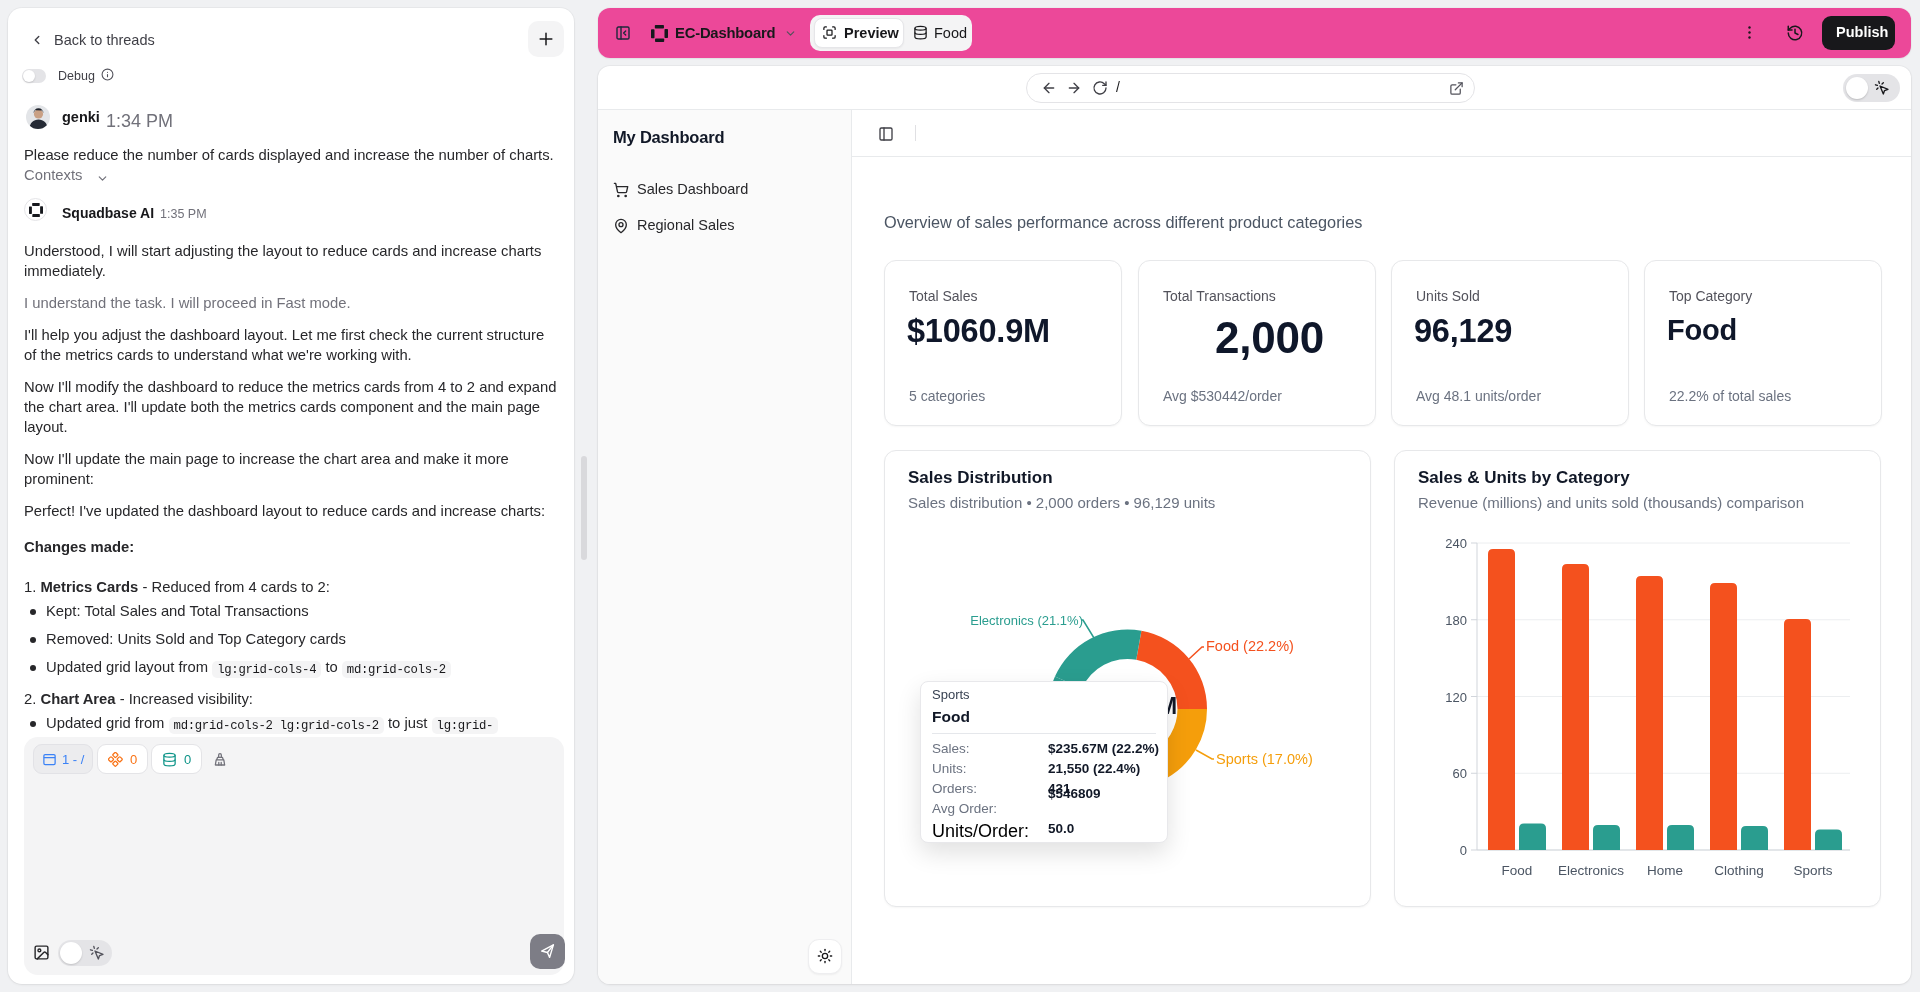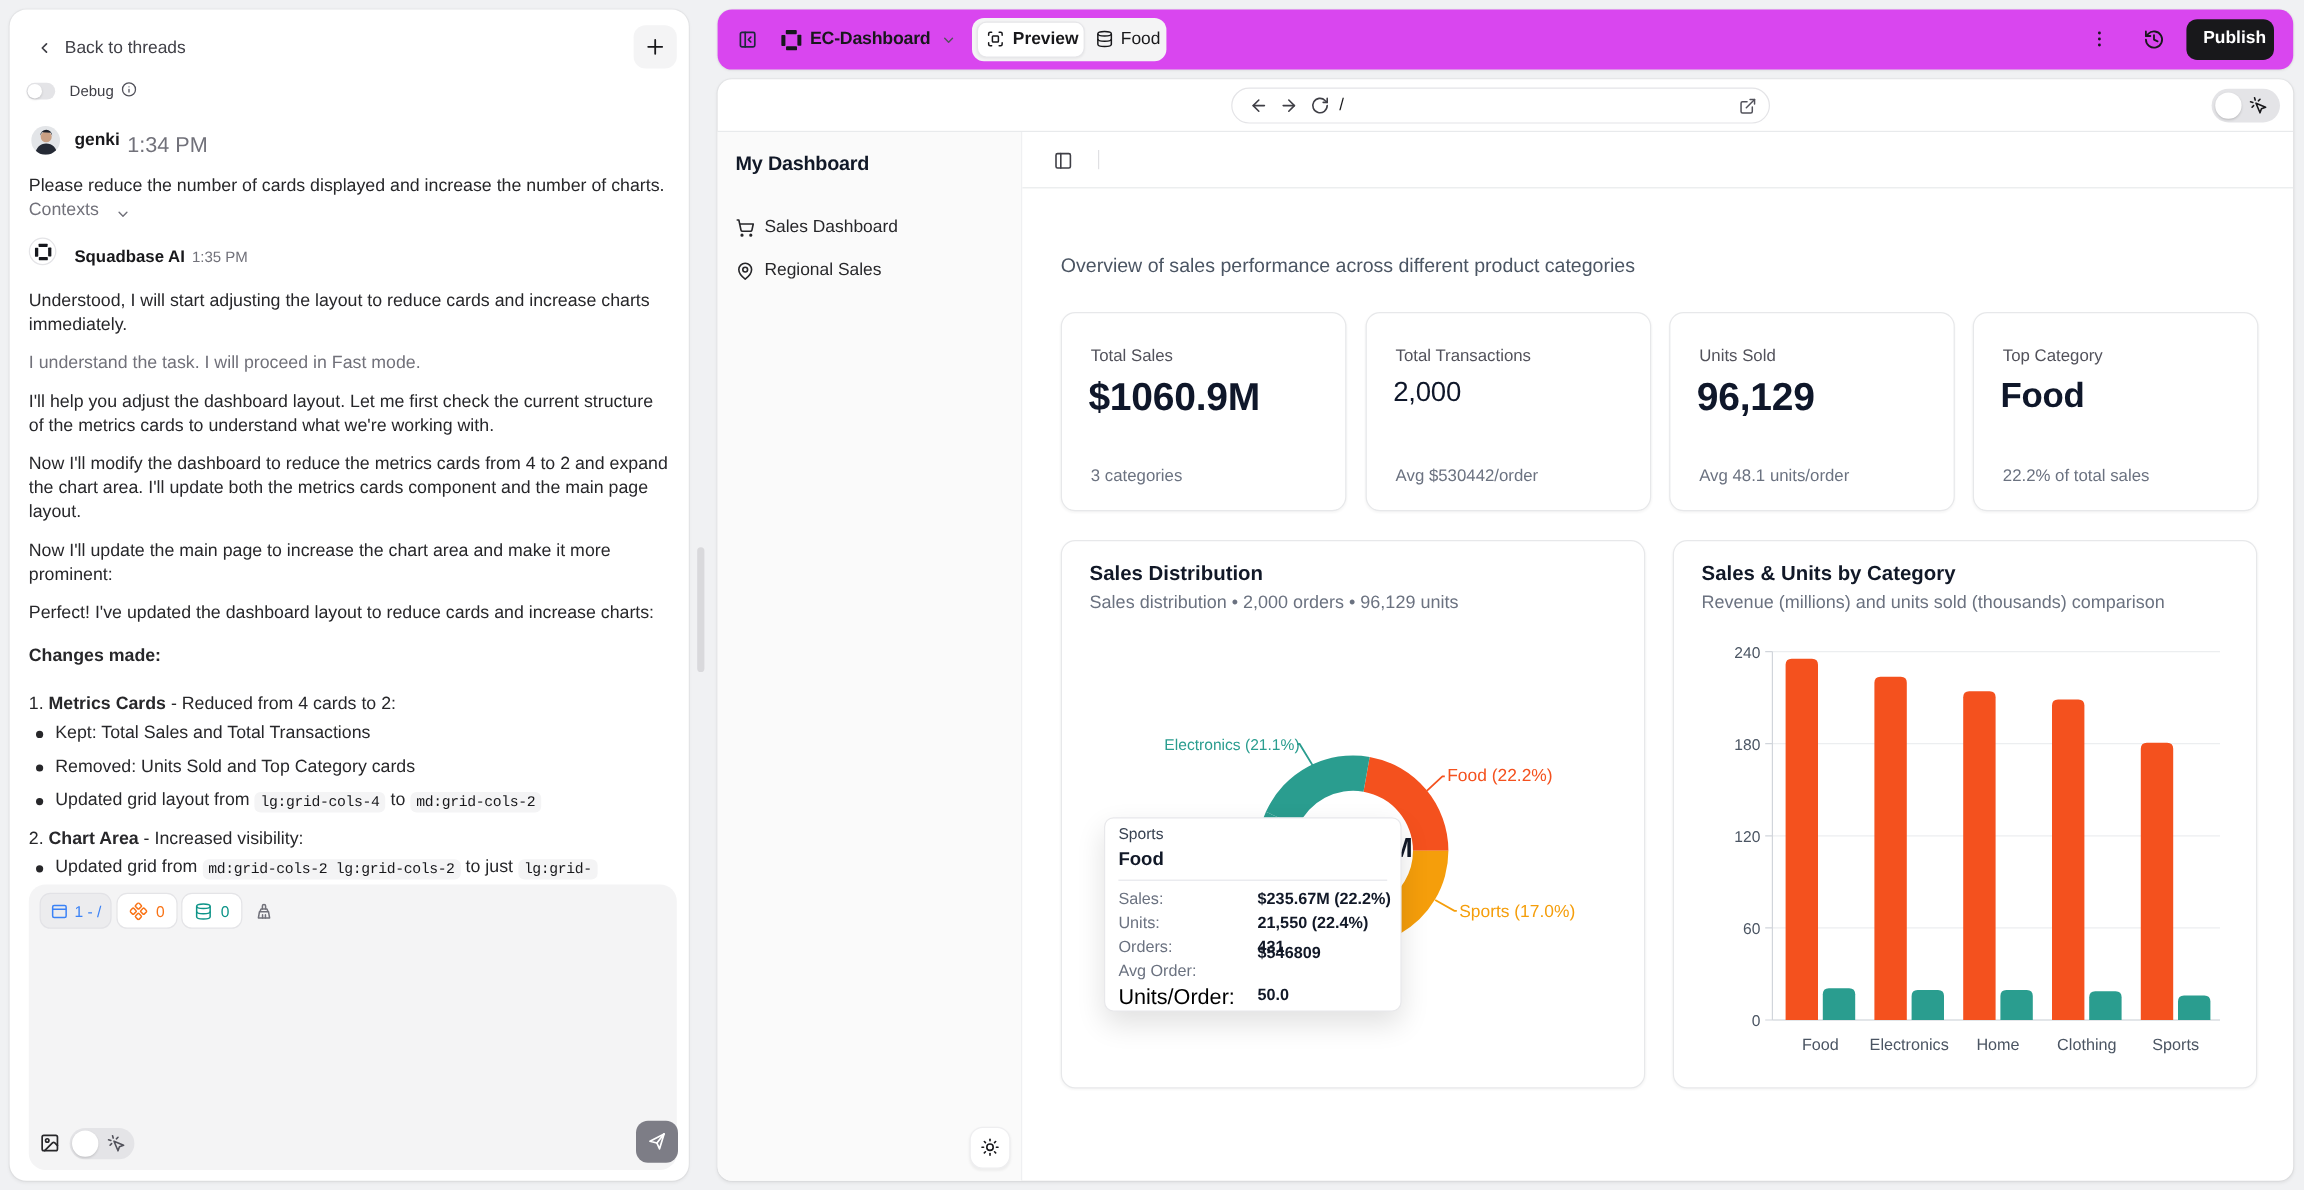--- a/index.html
+++ b/index.html
@@ -10,21 +10,21 @@
 
   
   #chat { left:8px; top:8px; width:566px; height:976px; background:#fff; border-radius:14px;
           box-shadow:0 1px 3px rgba(0,0,0,.06), 0 0 0 1px rgba(0,0,0,.03); }
   .ctext { position:absolute; font-size:14.8px; color:#27272a; white-space:nowrap; letter-spacing:0px;}
   .gray { color:#71717a; }
   .codechip { background:#f4f4f5; border-radius:5px; padding:1.5px 5px; font-family:"Liberation Mono", monospace; font-size:12.3px; color:#18181b; letter-spacing:-0.3px;}
   .bullet { position:absolute; left:22px; width:6px; height:6px; border-radius:50%; background:#27272a; }
 
   
-  #topbar { left:598px; top:8px; width:1313px; height:50px; background:#d946ef; border-radius:12px;
+  #topbar { left:598px; top:8px; width:1313px; height:50px; background:#ec4899; border-radius:12px;
             box-shadow:0 1px 2px rgba(0,0,0,.05), 0 0 0 1px rgba(0,0,0,.02);}
   #frame { left:598px; top:66px; width:1313px; height:918px; background:#fff; border-radius:12px;
            box-shadow:0 1px 3px rgba(0,0,0,.07), 0 0 0 1px rgba(0,0,0,.03); }
   .card { position:absolute; background:#fff; border:1px solid #e7e8ea; border-radius:12px; box-shadow:0 1px 2px rgba(0,0,0,.04); }
 </style>
 </head>
 <body>
 
 <div class="abs" id="chat">
 
@@ -271,23 +271,23 @@
 
   <div class="abs" style="left:286px;top:147px;font-size:16.3px;color:#4b5563;">Overview of sales performance across different product categories</div>
 </div>
 
 <div class="card" style="left:884px;top:260px;width:238px;height:166px;"></div>
 <div class="card" style="left:1138px;top:260px;width:238px;height:166px;"></div>
 <div class="card" style="left:1391px;top:260px;width:238px;height:166px;"></div>
 <div class="card" style="left:1644px;top:260px;width:238px;height:166px;"></div>
 <div class="abs" style="left:909px;top:288px;font-size:14px;color:#52525b;">Total Sales</div>
 <div class="abs" style="left:907px;top:313px;font-size:32.5px;font-weight:bold;color:#0f172a;letter-spacing:-0.2px;">$1060.9M</div>
-<div class="abs" style="left:909px;top:388px;font-size:14px;color:#6b7280;">3 categories</div>
+<div class="abs" style="left:909px;top:388px;font-size:14px;color:#6b7280;">5 categories</div>
 <div class="abs" style="left:1163px;top:288px;font-size:14px;color:#52525b;">Total Transactions</div>
-<div class="abs" style="left:1161px;top:313px;font-size:23px;font-weight:normal;color:#0f172a;letter-spacing:-0.2px;">2,000</div>
+<div class="abs" style="left:1215px;top:313px;font-size:44px;font-weight:bold;color:#0f172a;letter-spacing:-0.2px;">2,000</div>
 <div class="abs" style="left:1163px;top:388px;font-size:14px;color:#6b7280;">Avg $530442/order</div>
 <div class="abs" style="left:1416px;top:288px;font-size:14px;color:#52525b;">Units Sold</div>
 <div class="abs" style="left:1414px;top:313px;font-size:32.5px;font-weight:bold;color:#0f172a;letter-spacing:-0.2px;">96,129</div>
 <div class="abs" style="left:1416px;top:388px;font-size:14px;color:#6b7280;">Avg 48.1 units/order</div>
 <div class="abs" style="left:1669px;top:288px;font-size:14px;color:#52525b;">Top Category</div>
 <div class="abs" style="left:1667px;top:314px;font-size:29px;font-weight:bold;color:#0f172a;letter-spacing:-0.2px;">Food</div>
 <div class="abs" style="left:1669px;top:388px;font-size:14px;color:#6b7280;">22.2% of total sales</div>
 
 <div class="card" style="left:884px;top:450px;width:487px;height:457px;"></div>
 <div class="abs" style="left:908px;top:468px;font-size:17px;font-weight:bold;color:#111827;">Sales Distribution</div>

